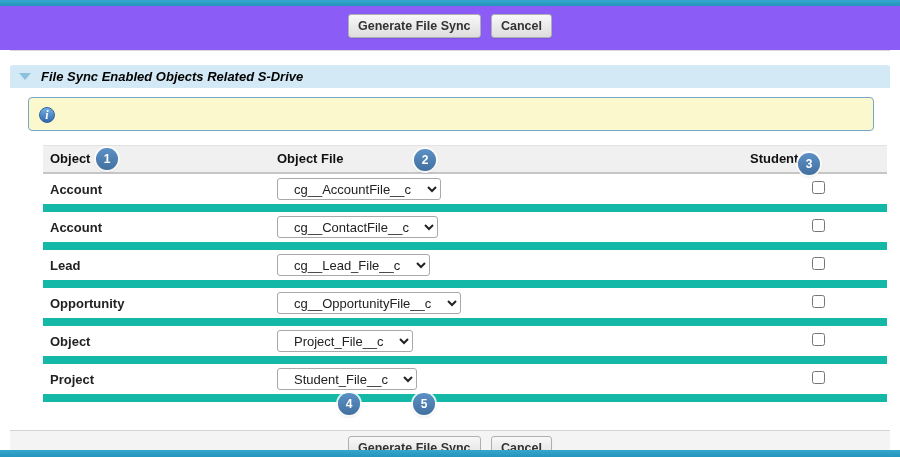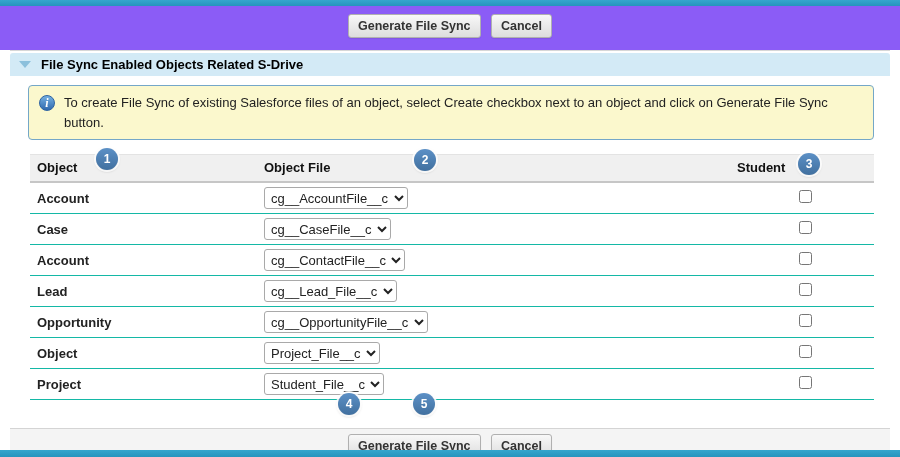--- a/index.html
+++ b/index.html
@@ -37,26 +37,27 @@
     padding: 4px 9px 4px 9px;
     margin: 0 3px;
     cursor: pointer;
     box-shadow: 0 1px 1px rgba(0,0,0,0.08);
   }
   .content {
     margin: 0 10px;
     border-top: 1px solid #d7d7d7;
   }
   .section-header {
-    margin-top: 2px;
+    margin-top: 14px;
     background: #d3eaf6;
     height: 23px;
     display: flex;
     align-items: center;
     border-radius: 3px 3px 0 0;
+    font-style: italic;
   }
   .disclosure {
     width: 0; height: 0;
     border-left: 6px solid transparent;
     border-right: 6px solid transparent;
     border-top: 7px solid #8cc0dc;
     margin: 0 10px 0 9px;
   }
   .section-title {
     font-size: 13px;
@@ -86,37 +87,37 @@
     line-height: 14px;
     text-align: center;
     margin: 2px 9px 0 1px;
   }
   .info-text {
     font-size: 13px;
     line-height: 1.5;
     color: #222;
   }
   table.sync-table {
-    margin: 14px 16px 0 20px;
+    margin: 14px 16px 0 33px;
     width: 844px;
     border-collapse: collapse;
   }
   table.sync-table th {
     background: #f0f0f0;
     border-top: 1px solid #e3e3e3;
     border-bottom: 2px solid #c6c6c6;
     font-size: 13px;
     font-weight: bold;
     color: #111;
     text-align: left;
     padding: 5px 0 6px 7px;
     height: 26px;
   }
   table.sync-table td {
-    border-bottom: 1px solid #14b8a6;
+    border-bottom: 8px solid #14b8a6;
     font-size: 13px;
     padding: 4px 0 4px 7px;
     height: 31px;
     background: #fff;
   }
   td.obj-label { font-weight: bold; color: #222; }
   th.col-create, td.cell-create {
     text-align: center;
     padding-left: 0;
     padding-right: 68px;
@@ -125,21 +126,21 @@
   .col-file { width: 473px; }
   .col-create { width: 144px; }
   select.file-select {
     font-family: "Liberation Sans", sans-serif;
     font-size: 13px;
     color: #222;
     background: #fff;
     border: 1px solid #a9a9a9;
     border-radius: 3px;
     height: 22px;
-    padding: 0 2px;
+    padding: 0 12px;
   }
   input[type="checkbox"] {
     width: 13px; height: 13px;
   }
   .footer-spacer { height: 28px; background: #fff; }
   .footer {
     margin: 0 10px;
     border-top: 1px solid #d4d4d4;
     background: #f4f4f4;
     height: 33px;
@@ -178,40 +179,34 @@
 
 <div class="content">
 
   <div class="section-header">
     <span class="disclosure"></span>
     <span class="section-title">File Sync Enabled Objects Related S-Drive</span>
   </div>
 
   <div class="info-box">
     <span class="info-icon">i</span>
-    <span class="info-text">To create File Sync of existing Salesforce files of an object, select Create checkbox next to an object and click on Generate File Sync button.</span>
   </div>
 
   <table class="sync-table">
     <thead>
       <tr>
         <th class="col-object">Object</th>
         <th class="col-file">Object File</th>
         <th class="col-create">Student</th>
       </tr>
     </thead>
     <tbody>
       <tr>
         <td class="obj-label">Account</td>
         <td><select class="file-select"><option>cg__AccountFile__c</option></select></td>
-        <td class="cell-create"><input type="checkbox" style=""></td>
-      </tr>
-      <tr>
-        <td class="obj-label">Case</td>
-        <td><select class="file-select"><option>cg__CaseFile__c</option></select></td>
         <td class="cell-create"><input type="checkbox" style=""></td>
       </tr>
       <tr>
         <td class="obj-label">Account</td>
         <td><select class="file-select"><option>cg__ContactFile__c</option></select></td>
         <td class="cell-create"><input type="checkbox" style=""></td>
       </tr>
       <tr>
         <td class="obj-label">Lead</td>
         <td><select class="file-select"><option>cg__Lead_File__c</option></select></td>

